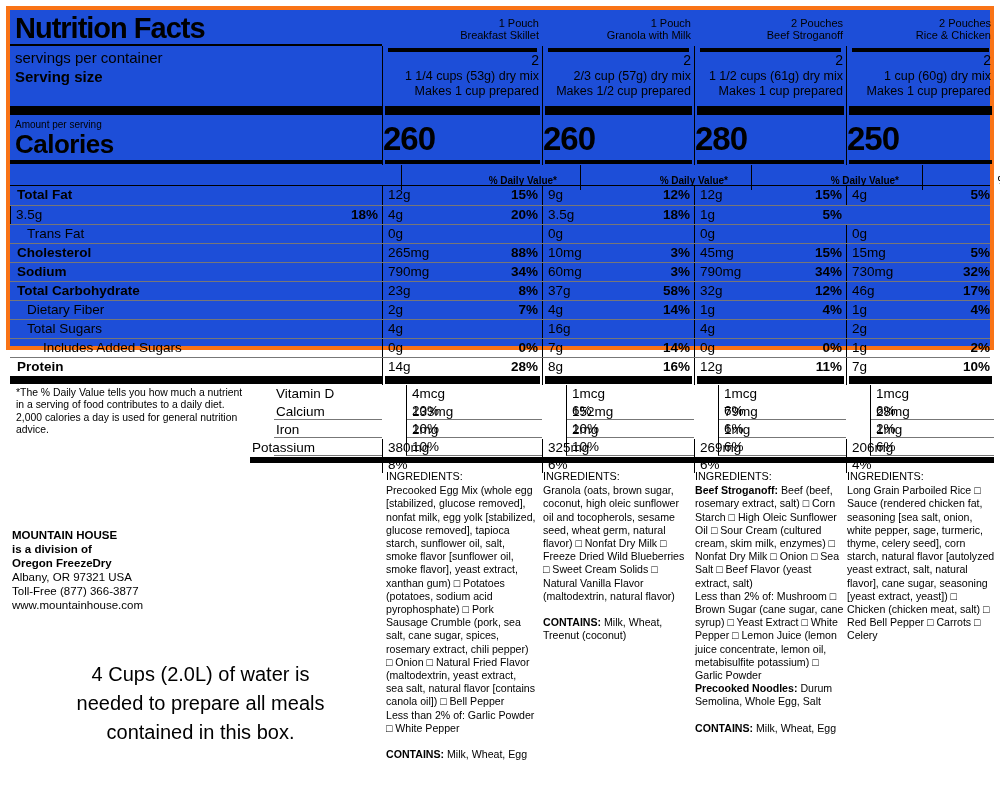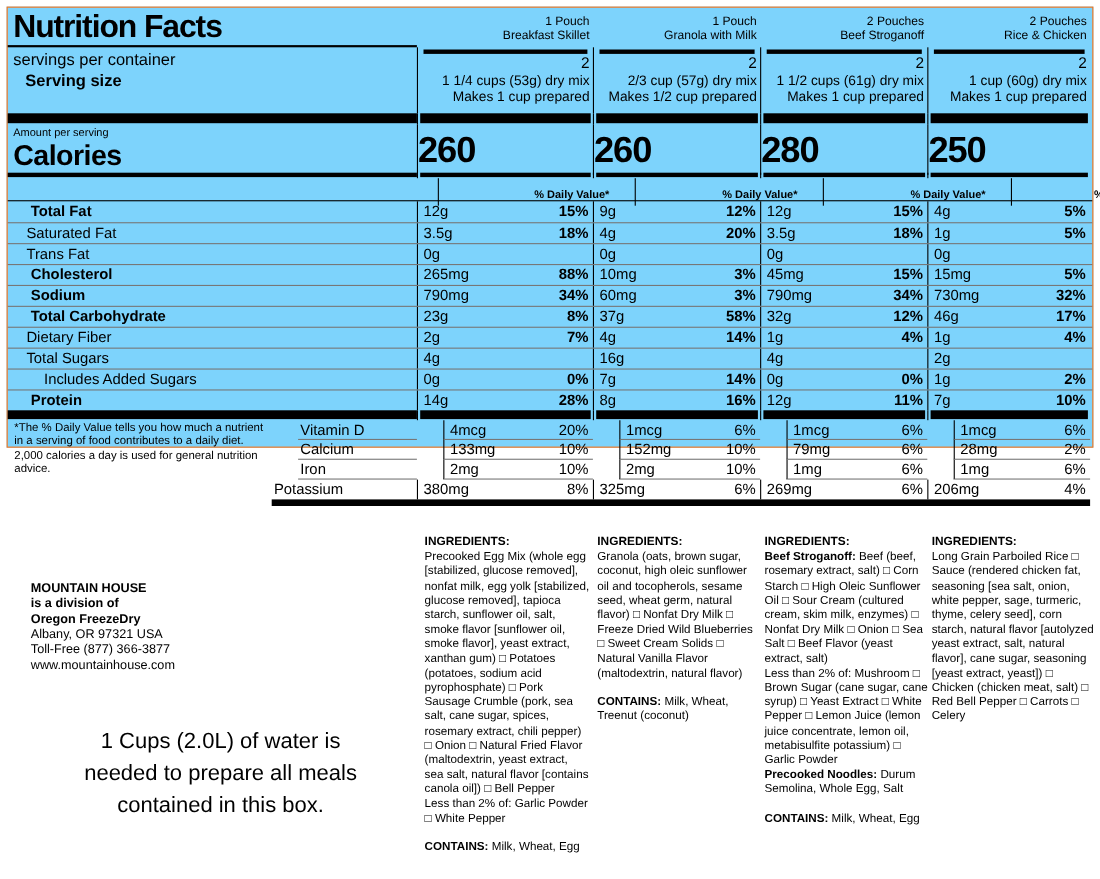--- a/index.html
+++ b/index.html
@@ -1,32 +1,32 @@
 <!DOCTYPE html>
 <html><head>
 <meta charset="utf-8">
 <style>
   html,body{margin:0;padding:0;background:#fff;}
   body{width:1000px;height:799px;position:relative;overflow:hidden;
        font-family:"Liberation Sans",sans-serif;color:#000;}
   *{box-sizing:border-box;}
-  .nf{position:absolute;left:6px;top:6px;width:988px;height:401px;
-      border:1px solid #f97316;background:#7dd3fc;}
+  .nf{position:absolute;left:6px;top:6px;width:988px;height:344px;
+      border:4px solid #f97316;background:#1d4ed8;}
   .g{display:grid;grid-template-columns:372px 160px 152px 152px 148px;}
   .vc{border-left:1px solid #000;}
   
   .hdrA{height:36px;}
   .hdrA .title{border-bottom:2px solid #000;padding:2px 0 0 5px;
       font-size:29px;font-weight:bold;letter-spacing:-1px;line-height:32px;}
   .pcname{text-align:right;font-size:11px;line-height:12px;padding:7px 3px 0 0;}
   
   .hdrB{height:60px;}
   .hdrB .lt{padding:3px 0 0 5px;}
   .spc{font-size:15px;line-height:18px;}
-  .ssl{font-size:15px;line-height:19px;font-weight:bold;margin-left:11px;}
+  .ssl{font-size:15px;line-height:19px;font-weight:bold;}
   .hdrB .pc{text-align:right;padding:0 3px;}
   .hdrB .bar{height:4px;margin:2px 2px 0 2px;}
   .bar{background:#000;}
   .srv2{font-size:14px;line-height:17px;}
   .ssz,.mks{font-size:12.5px;line-height:15px;}
   
   .barrow{height:10px;}
   .barrow .bar{height:9px;margin:0 2px;}
   .barrow .lt .bar{margin:0;}
   .midrow{height:5px;}
@@ -42,47 +42,47 @@
   .cal{font-size:26px;font-weight:bold;letter-spacing:-0.5px;line-height:29px;}
   .calnum{font-size:33px;font-weight:bold;text-align:left;
           padding-right:5px;line-height:46px;letter-spacing:-1px;}
   
   .dvrow{height:21px;border-bottom:1px solid #000;gap:19px;}
   .dvrow .vcell{display:block;font-size:10px;font-weight:bold;
                 text-align:right;padding:7px 4px 0 0;}
   
   .nrow{height:19px;}
   .ntable .nrow + .nrow{border-top:1px solid #777;}
-  .nlab{font-size:13.5px;line-height:18px;padding-left:21px;}
+  .nlab{font-size:13.5px;line-height:18px;padding-left:7px;}
   .b{font-weight:bold;}
   .i1{padding-left:17px;}
   .i2{padding-left:33px;}
   .vcell{display:flex;justify-content:space-between;
          padding:0 4px 0 5px;font-size:13.5px;line-height:18px;}
   .dvv{font-weight:bold;}
   
   .vits{position:relative;}
   .vrow{display:grid;grid-template-columns:240px 132px 160px 152px 152px 148px;height:18px;}
   .vrow .vl{font-size:13.5px;line-height:17px;padding-left:2px;}
   .ub{border-bottom:1px solid #777;margin-left:24px;}
-  .vrow .vcell{line-height:17px;}
+  .vrow .vcell{line-height:17px;flex-direction:column;}
   .fnote{position:absolute;left:6px;top:2px;width:228px;
          font-size:10.4px;line-height:12.4px;}
   .endbar{margin-left:240px;width:744px;height:6px;background:#000;}
   
   .ing{position:absolute;top:470px;font-size:10.6px;line-height:13.2px;}
-  .ing .ih{font-weight:bold;font-size:10.8px;margin:16px 0 1px 0;}
+  .ing .ih{font-weight:normal;font-size:10.8px;margin:0 0 1px 0;}
   .ing p{margin:0;}
   .ing .cont{margin-top:13px;}
   #ingA{left:386px;width:150px;}
   #ingB{left:543px;width:147px;}
   #ingC{left:695px;width:150px;}
   #ingD{left:847px;width:150px;}
   
-  .co{position:absolute;left:28px;top:528px;font-size:11.5px;line-height:14px;}
+  .co{position:absolute;left:12px;top:528px;font-size:11.5px;line-height:14px;}
   .water{position:absolute;left:28px;top:660px;width:345px;text-align:center;
          font-size:20px;line-height:29px;}
 </style>
 </head>
 <body>
 
 <div class="nf">
 
   <div class="g hdrA">
     <div class="lt title">Nutrition Facts</div>
@@ -192,21 +192,20 @@
       <div class="vc vcell">
           <span>12g</span>
           <span class="dvv">15%</span>
         </div>
       <div class="vc vcell">
           <span>4g</span>
           <span class="dvv">5%</span>
         </div>
     </div>
     <div class="g nrow">
-      <div class="nlab i1">Saturated Fat</div>
       <div class="vc vcell">
           <span>3.5g</span>
           <span class="dvv">18%</span>
         </div>
       <div class="vc vcell">
           <span>4g</span>
           <span class="dvv">20%</span>
         </div>
       <div class="vc vcell">
           <span>3.5g</span>
@@ -504,16 +503,16 @@
 <div class="co">
   <div class="b">MOUNTAIN HOUSE</div>
   <div class="b">is a division of</div>
   <div class="b">Oregon FreezeDry</div>
   <div>Albany, OR 97321 USA</div>
   <div>Toll-Free (877) 366-3877</div>
   <div>www.mountainhouse.com</div>
 </div>
 
 <div class="water">
-  <div>1 Cups (2.0L) of water is</div>
+  <div>4 Cups (2.0L) of water is</div>
   <div>needed to prepare all meals</div>
   <div>contained in this box.</div>
 </div>
 
 </body></html>

